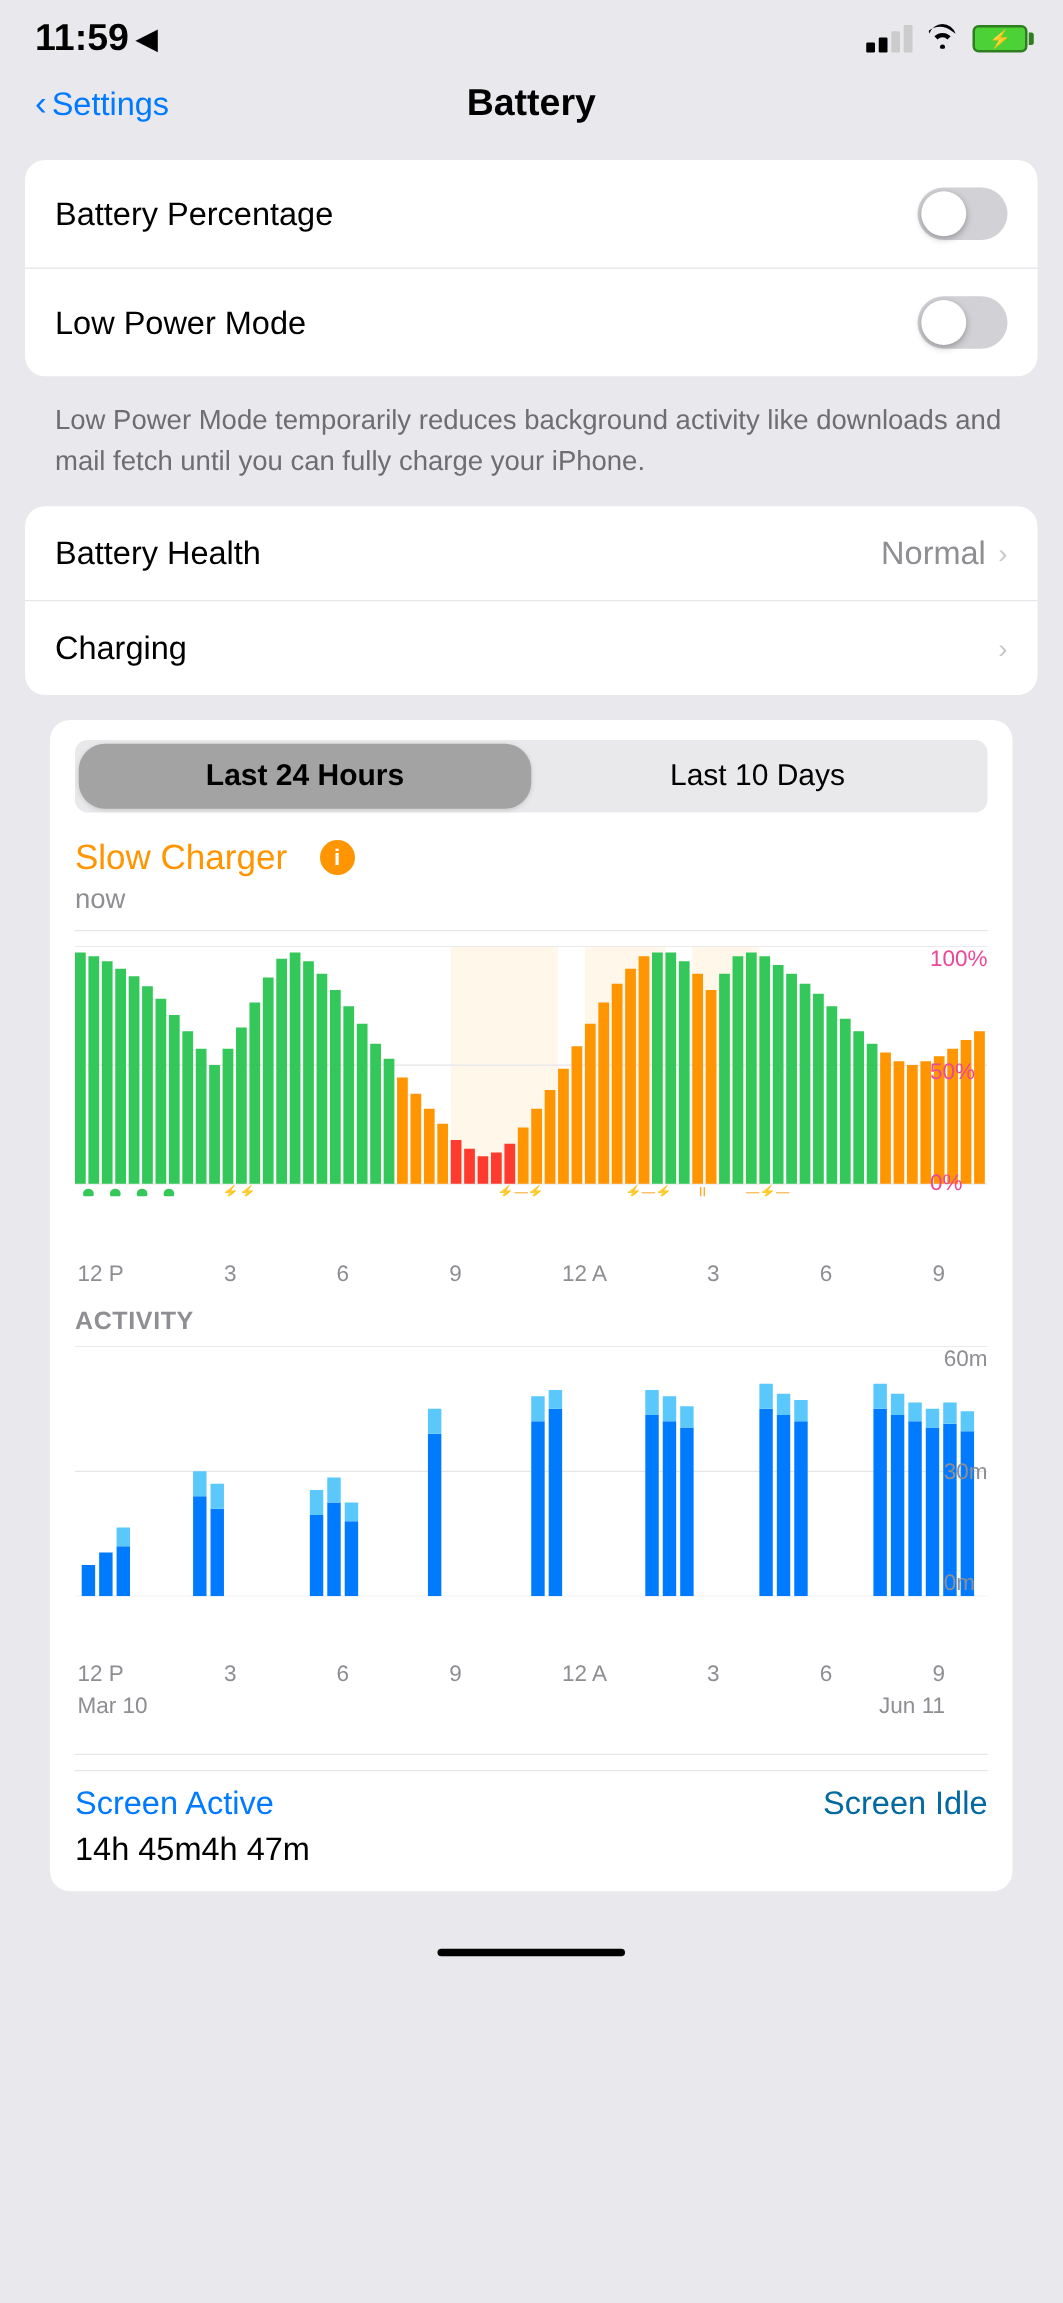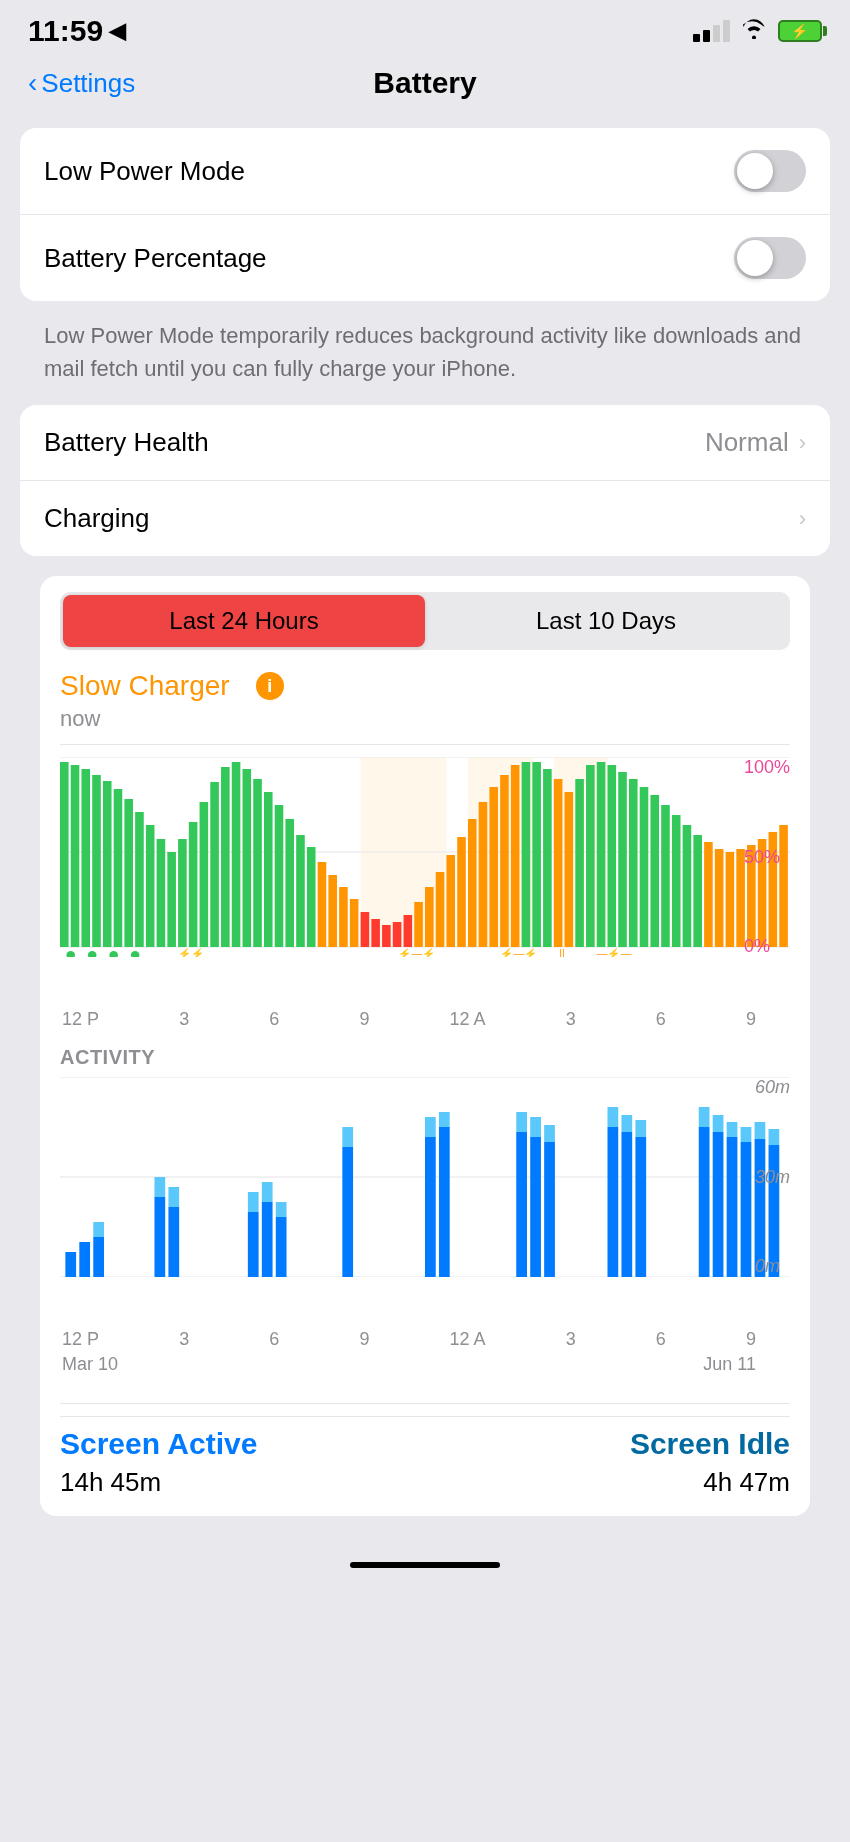--- a/index.html
+++ b/index.html
@@ -200,23 +200,24 @@
     .segment {
       flex: 1;
       text-align: center;
       padding: 12px 0;
       border-radius: 8px;
       font-size: 24px;
       cursor: pointer;
       color: #000;
     }
     .segment.active {
-      background: #ef4444;
+      background: #a3a3a3;
       box-shadow: 0 1px 4px rgba(0,0,0,0.15);
-      font-weight: 400;
+      font-weight: 700;
+      border-radius: 21px;
     }
 
     
     .slow-charger-row {
       display: flex;
       align-items: center;
       gap: 26px;
       margin-bottom: 4px;
     }
     .slow-charger-text {
@@ -284,30 +285,29 @@
     }
 
     
     .bottom-legend {
       display: flex;
       justify-content: space-between;
       padding: 10px 0 4px 0;
       border-top: 1px solid #e5e5ea;
     }
     .legend-item {
-      font-size: 30px;
+      font-size: 26px;
       color: #007aff;
-      font-weight: bold;
     }
     .legend-item.idle {
       color: #0369a1;
     }
     .bottom-values {
       display: flex;
-      justify-content: space-between;
+      justify-content: flex-start;
       font-size: 26px;
       color: #000;
       font-weight: 500;
       padding: 2px 0;
     }
 
     
     .home-indicator {
       width: 150px;
       height: 6px;
@@ -349,27 +349,27 @@
     <span class="back-chevron">‹</span>
     <span style="font-size:26px; color:#007aff;">Settings</span>
   </div>
   <span class="nav-title">Battery</span>
 </div>
 
 <div class="settings-section">
 
   <div class="settings-card">
     <div class="settings-row">
-      <span class="settings-row-label">Low Power Mode</span>
+      <span class="settings-row-label">Battery Percentage</span>
       <div class="toggle">
         <div class="toggle-thumb"></div>
       </div>
     </div>
     <div class="settings-row">
-      <span class="settings-row-label">Battery Percentage</span>
+      <span class="settings-row-label">Low Power Mode</span>
       <div class="toggle">
         <div class="toggle-thumb"></div>
       </div>
     </div>
   </div>
 
   <div class="settings-description">Low Power Mode temporarily reduces background activity like downloads and mail fetch until you can fully charge your iPhone.</div>
 
   <div class="settings-card">
     <div class="settings-row">
@@ -571,21 +571,21 @@
         <rect x="608" y="38" width="10" height="17" fill="#5ac8fa"></rect>
         <rect x="621" y="60" width="10" height="140" fill="#007aff"></rect>
         <rect x="621" y="45" width="10" height="15" fill="#5ac8fa"></rect>
         <rect x="634" y="65" width="10" height="135" fill="#007aff"></rect>
         <rect x="634" y="50" width="10" height="15" fill="#5ac8fa"></rect>
         <rect x="647" y="62" width="10" height="138" fill="#007aff"></rect>
         <rect x="647" y="45" width="10" height="17" fill="#5ac8fa"></rect>
         <rect x="660" y="68" width="10" height="132" fill="#007aff"></rect>
         <rect x="660" y="52" width="10" height="16" fill="#5ac8fa"></rect>
       </svg>
-      <div style="position:absolute; right:0; top:0; height:200px; display:flex; flex-direction:column; justify-content:space-between; font-size:18px; color:#8e8e93;font-style:italic;">
+      <div style="position:absolute; right:0; top:0; height:200px; display:flex; flex-direction:column; justify-content:space-between; font-size:18px; color:#8e8e93;">
         <span>60m</span>
         <span>30m</span>
         <span>0m</span>
       </div>
     </div>
 
     <div style="display:flex; justify-content:space-between; padding: 2px 34px 0 2px; font-size:18px; color:#8e8e93; margin-bottom:4px;">
       <span>12 P</span>
       <span>3</span>
       <span>6</span>

